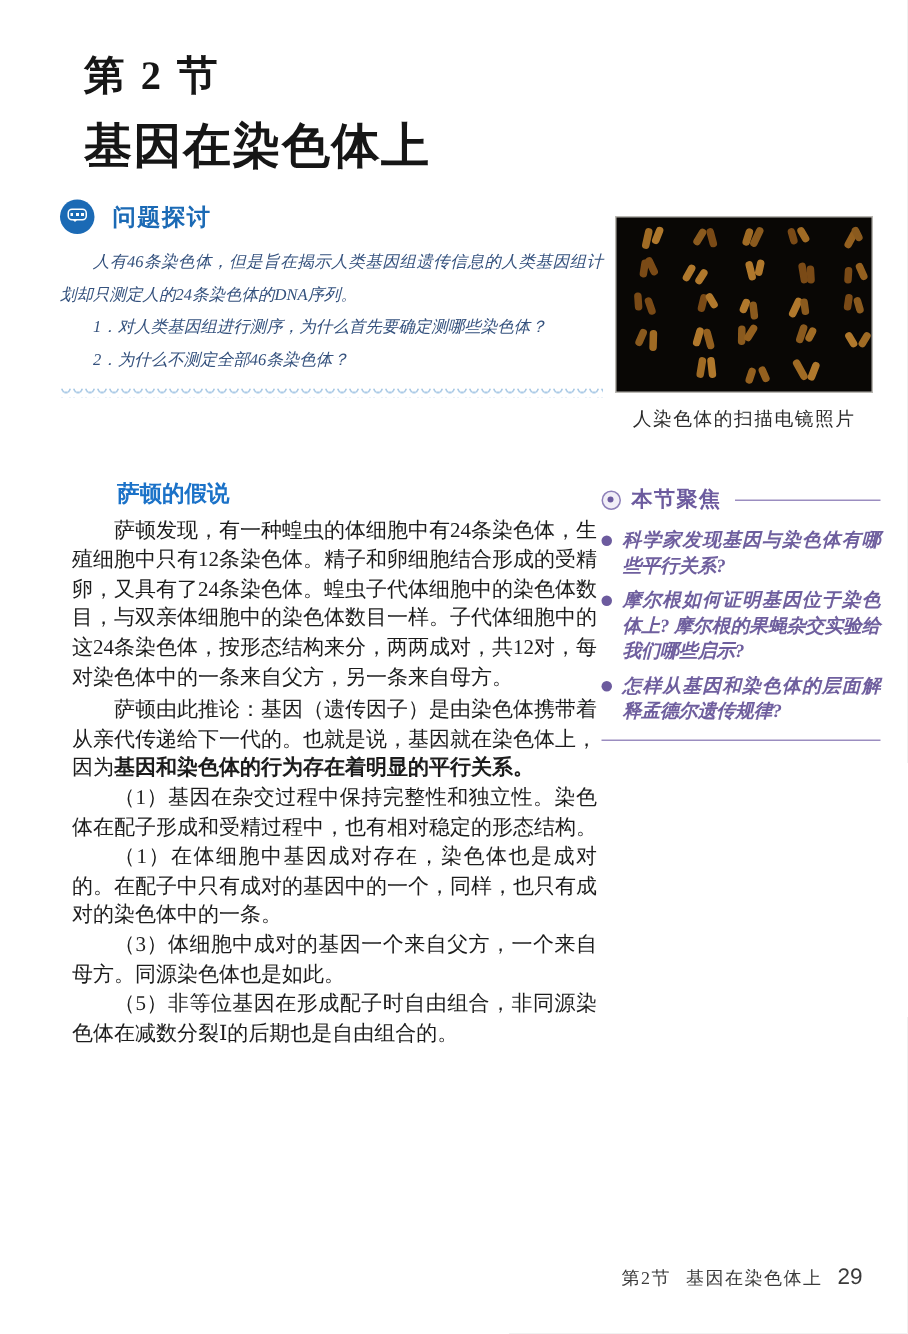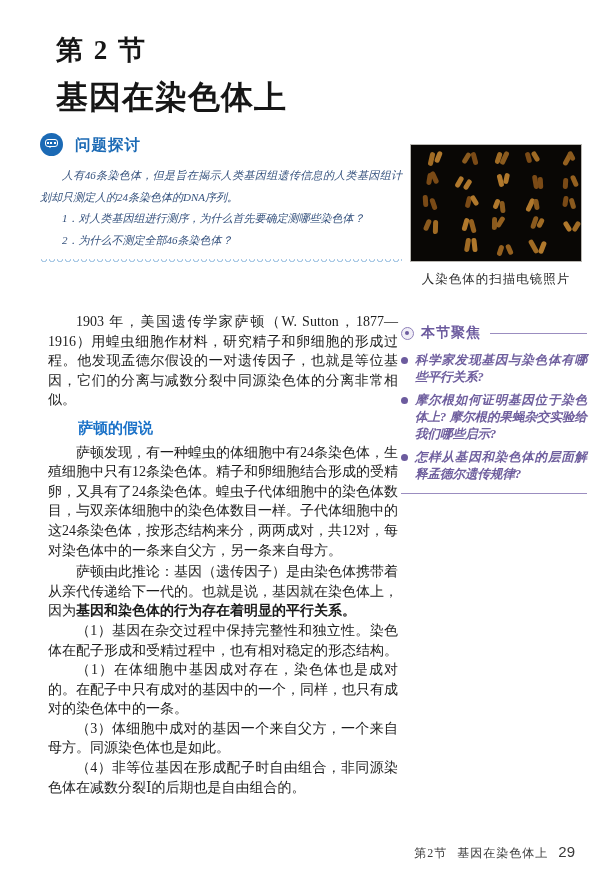--- a/index.html
+++ b/index.html
@@ -152,28 +152,27 @@
         <div class="chrom" style="left: 61.1796px; top: 93.1725px; background: rgb(176, 120, 44); transform: rotate(-6.19579deg); height: 14.3978px;"></div>
         <div class="chrom" style="left: 86.962px; top: 99.9802px; background: rgb(148, 96, 31); transform: rotate(18.3904deg); height: 10.6764px;"></div>
         <div class="chrom" style="left: 95.9026px; top: 99.1771px; background: rgb(148, 96, 31); transform: rotate(-23.4849deg); height: 11.4447px;"></div>
         <div class="chrom" style="left: 119.627px; top: 93.715px; background: rgb(160, 107, 36); transform: rotate(-29.0108deg); height: 14.8056px;"></div>
         <div class="chrom" style="left: 129.209px; top: 95.9021px; background: rgb(176, 120, 44); transform: rotate(21.3562deg); height: 12.7413px;"></div>
       </div>
     <figcaption class="photo-caption">人染色体的扫描电镜照片</figcaption>
   </figure>
 
   <div class="main-col">
-    <p>1903 年，美国遗传学家萨顿（W. Sutton，1877—1916）用蝗虫细胞作材料，研究精子和卵细胞的形成过程。他发现孟德尔假设的一对遗传因子，也就是等位基因，它们的分离与减数分裂中同源染色体的分离非常相似。</p>
     <div class="sub-heading">萨顿的假说</div>
     <p>萨顿发现，有一种蝗虫的体细胞中有24条染色体，生殖细胞中只有12条染色体。精子和卵细胞结合形成的受精卵，又具有了24条染色体。蝗虫子代体细胞中的染色体数目，与双亲体细胞中的染色体数目一样。子代体细胞中的这24条染色体，按形态结构来分，两两成对，共12对，每对染色体中的一条来自父方，另一条来自母方。</p>
     <p class="para-gap"><span>萨顿由此推论：基因（遗传因子）是由染色体携带着从亲代传递给下一代的。也就是说，基因就在染色体上，因为</span><span class="bold-seg">基因和染色体的行为存在着明显的平行关系。</span></p>
     <p>（1）基因在杂交过程中保持完整性和独立性。染色体在配子形成和受精过程中，也有相对稳定的形态结构。</p>
     <p>（1）在体细胞中基因成对存在，染色体也是成对的。在配子中只有成对的基因中的一个，同样，也只有成对的染色体中的一条。</p>
     <p>（3）体细胞中成对的基因一个来自父方，一个来自母方。同源染色体也是如此。</p>
-    <p>（4）非等位基因在形成配子时自由组合，非同源染色体在减数分裂Ⅰ的后期也是自由组合的。</p>
+    <p>（5）非等位基因在形成配子时自由组合，非同源染色体在减数分裂Ⅰ的后期也是自由组合的。</p>
   </div>
 
   <div class="focus-box">
     <div class="fb-header">
       <span class="fb-icon"></span>
       <span class="fb-title">本节聚焦</span>
       <span class="fb-rule"></span>
     </div>
     <div class="fb-list">
       <div class="fb-item">

